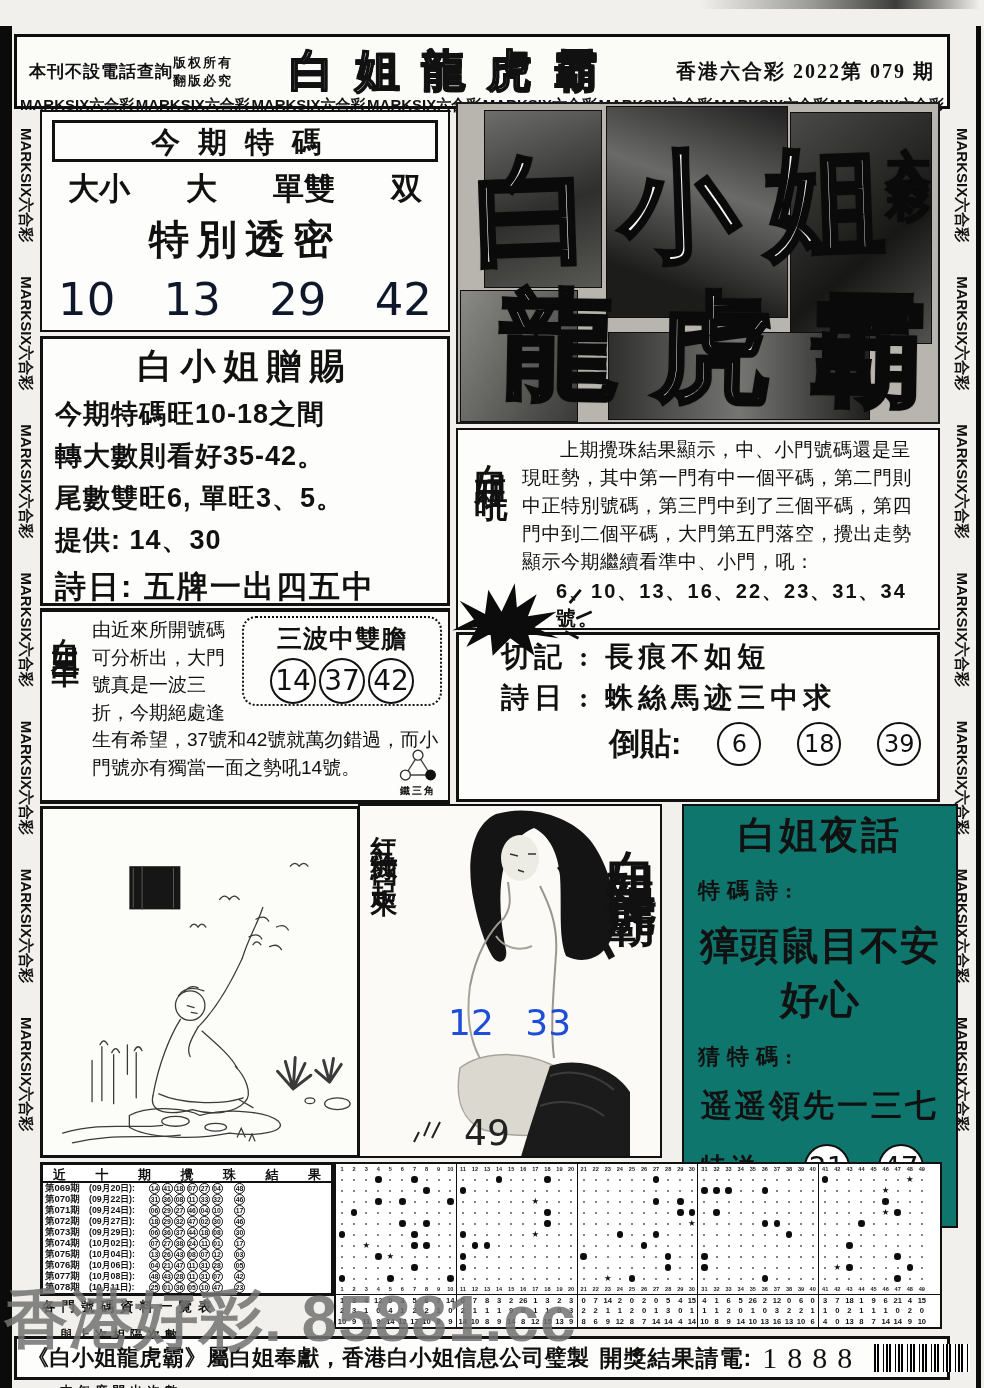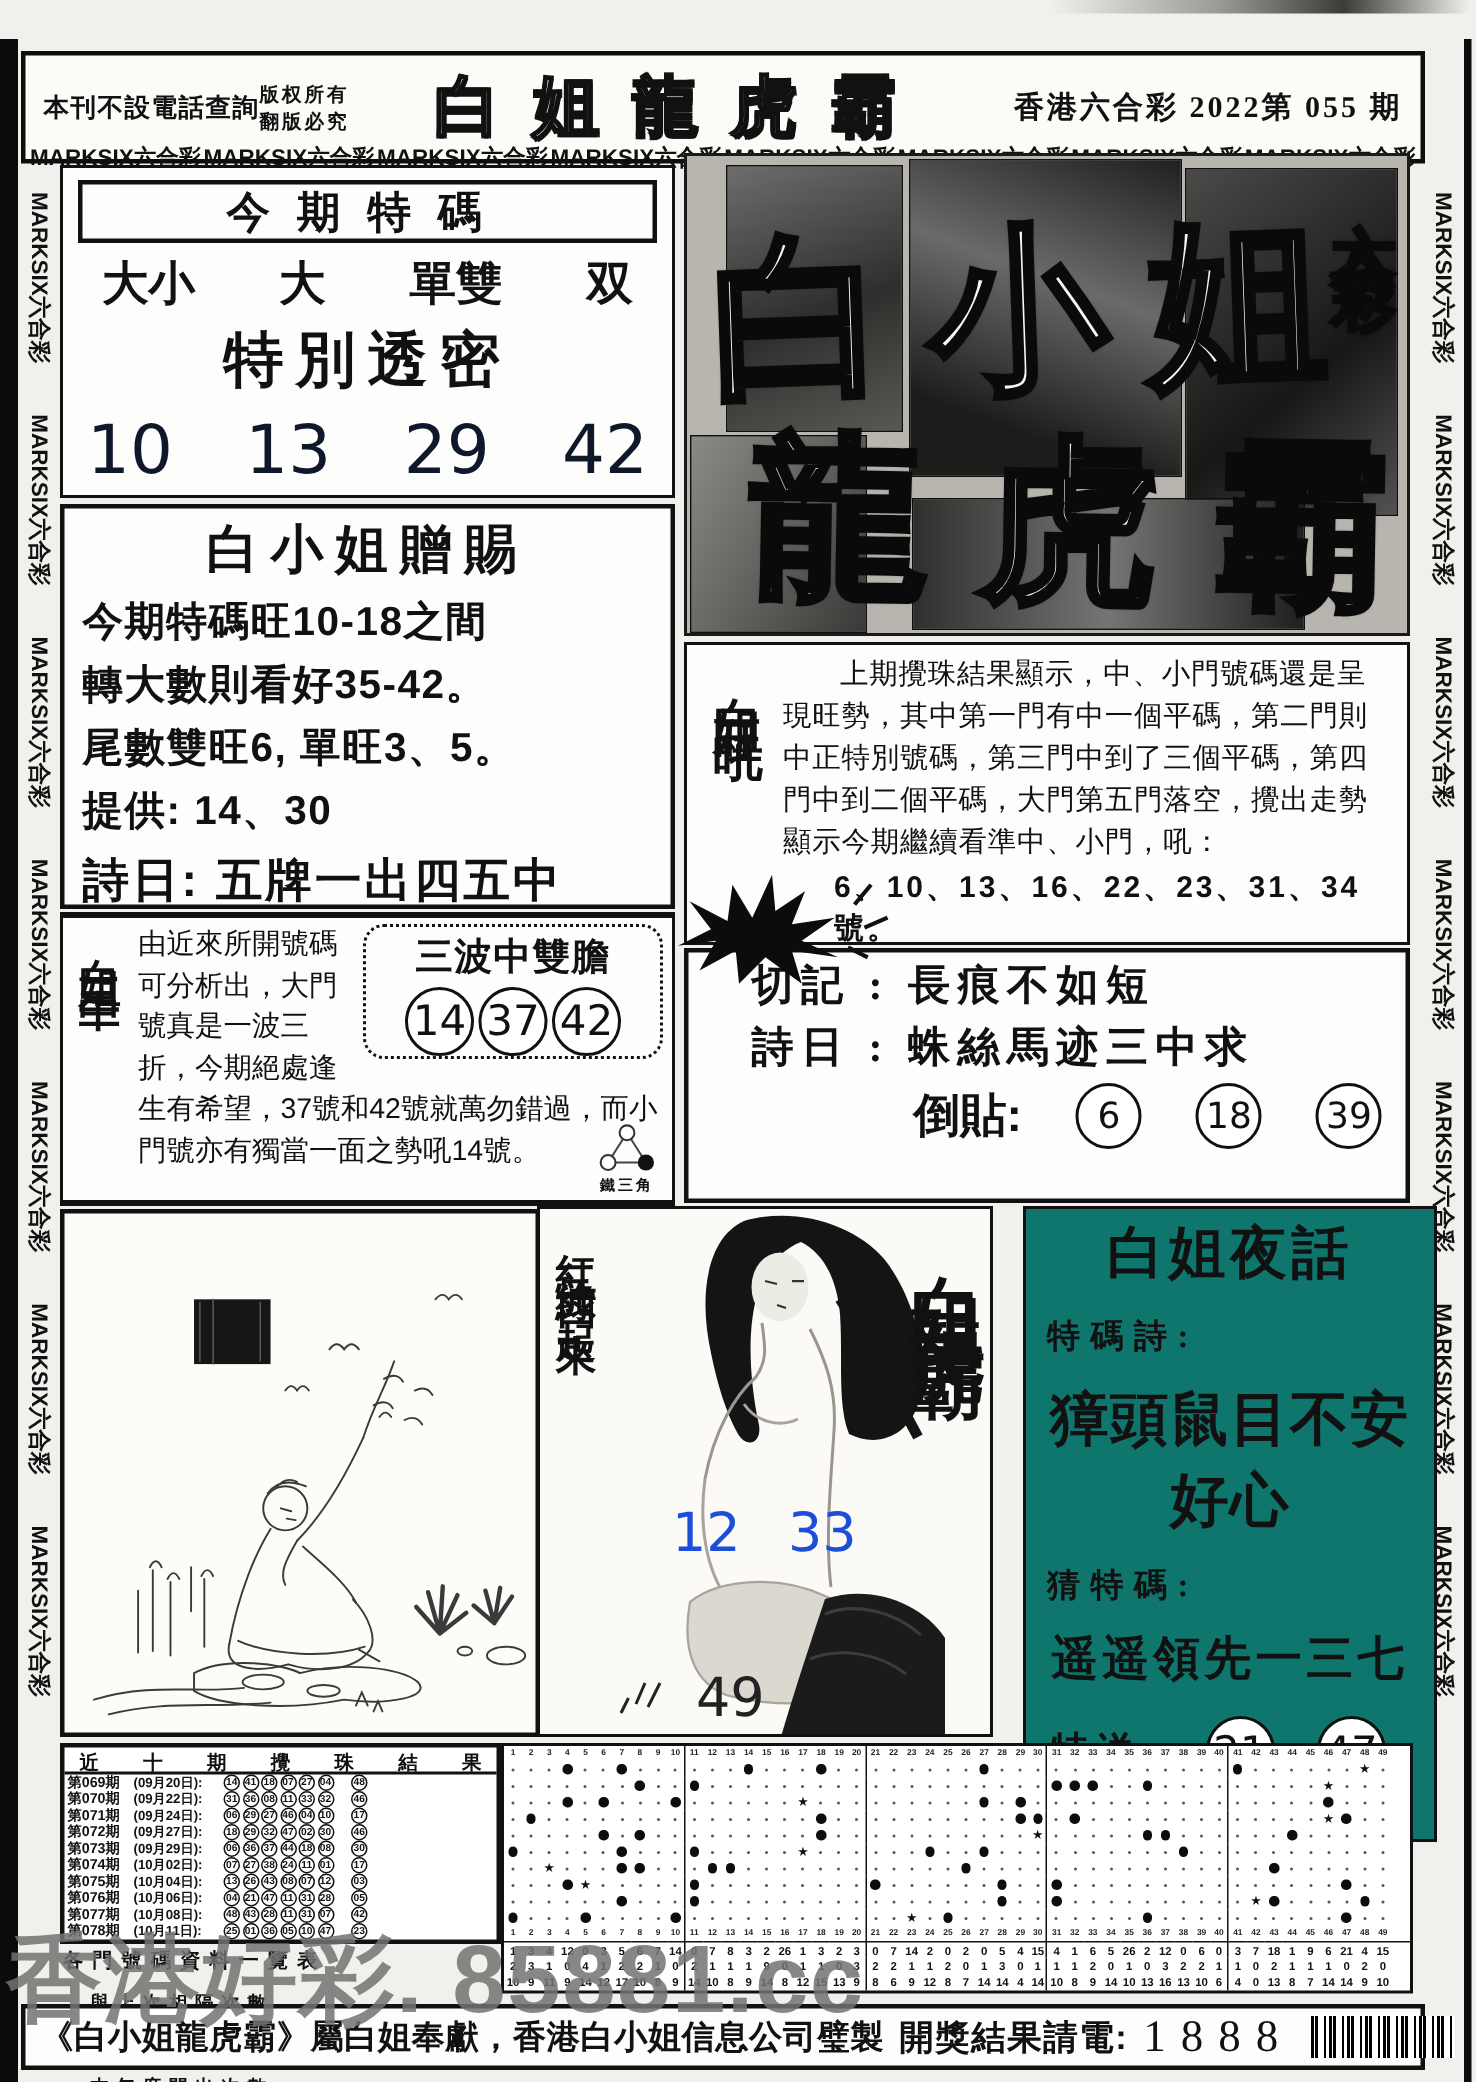--- a/index.html
+++ b/index.html
@@ -156,21 +156,21 @@
   <div class="abs" id="edgeL"></div>
   <div class="abs" id="edgeR"></div>
 
   <div class="abs" id="hdr">
     <span class="hdr-notice">本刊不設電話查詢</span>
     <span class="hdr-copy">
       <span>版权所有</span>
       <span>翻版必究</span>
     </span>
     <span class="hdr-title">白姐龍虎霸</span>
-    <span class="hdr-issue">香港六合彩 2022第 055 期</span>
+    <span class="hdr-issue">香港六合彩 2022第 079 期</span>
   </div>
 
   <div class="abs" id="mkRow">
       <span>MARKSIX六合彩</span>
       <span>MARKSIX六合彩</span>
       <span>MARKSIX六合彩</span>
       <span>MARKSIX六合彩</span>
       <span>MARKSIX六合彩</span>
       <span>MARKSIX六合彩</span>
       <span>MARKSIX六合彩</span>

